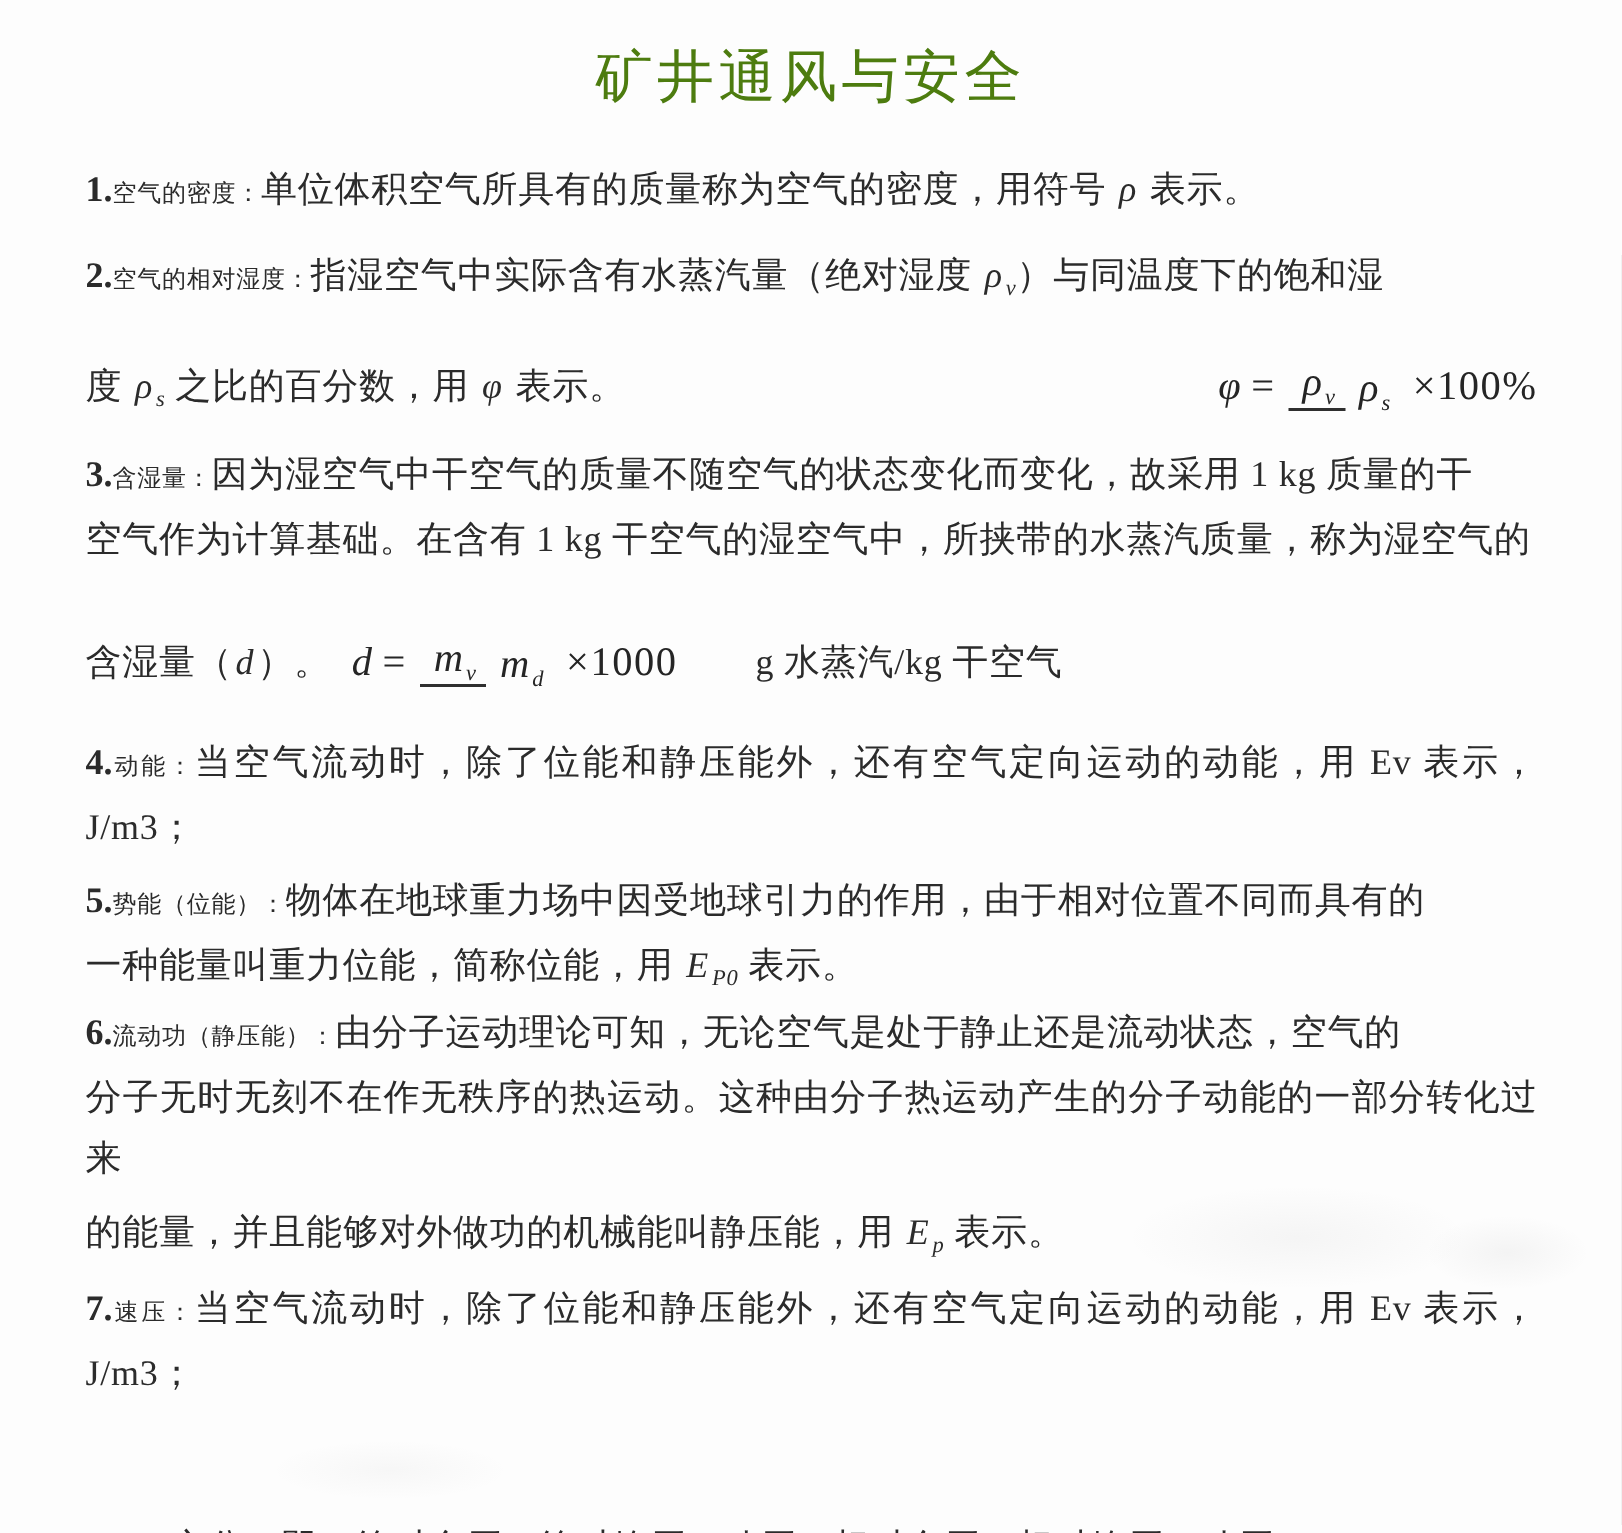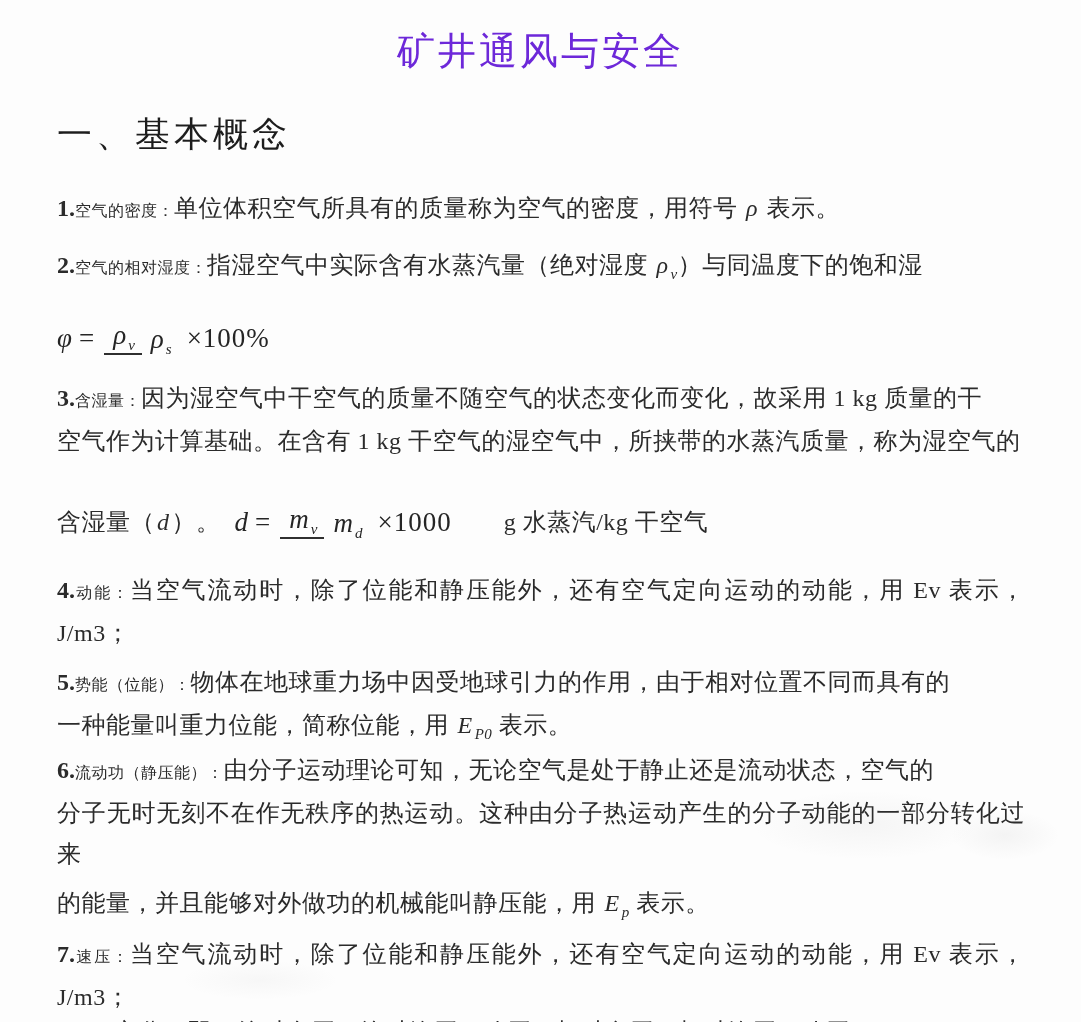--- a/index.html
+++ b/index.html
@@ -11,21 +11,21 @@
     overflow:hidden;
     color:#2b2b2b;
     font-family:"Liberation Serif","DejaVu Serif",serif;
   }
   .doc-title{
     margin:26px 0 0;
     text-align:center;
     font-size:38px;
     font-weight:400;
     letter-spacing:3px;
-    color:#6d28d9;
+    color:#4d7c0f;
   }
   .section-heading{
     margin:34px 0 0 57px;
     font-size:35px;
     font-weight:400;
     letter-spacing:4px;
     color:#1d1d1d;
   }
   .para{
     margin:0 56px 0 57px;
@@ -78,27 +78,27 @@
 <body>
 
 <div class="page">
 
   <div class="smudge smudge1"></div>
   <div class="smudge smudge2"></div>
   <div class="smudge smudge3"></div>
 
   <h1 class="doc-title">矿井通风与安全</h1>
 
-  <h2 class="section-heading">一、基本概念</h2>
 
   <p class="para p1"><b class="num">1.</b><span class="term">空气的密度：</span><span>单位体积空气所具有的质量称为空气的密度，用符号 </span><i class="var">ρ</i><span> 表示。</span></p>
 
   <p class="para p2l1"><b class="num">2.</b><span class="term">空气的相对湿度：</span><span>指湿空气中实际含有水蒸汽量（绝对湿度 </span><i class="var">ρ</i><sub class="vsub">v</sub><span>）与同温度下的饱和湿</span></p>
 
   <div class="row p2row">
+    <p class="para-inline"><span>度 </span><i class="var">ρ</i><sub class="vsub">s</sub><span> 之比的百分数，用 </span><i class="var">φ</i><span> 表示。</span></p>
     <span class="formula">
       <span class="lhs">φ</span>
       <span class="eq">=</span>
       <span class="frac">
         <span class="fnum"><i class="var">ρ</i><sub class="vsub">v</sub></span>
         <span class="fden"><i class="var">ρ</i><sub class="vsub">s</sub></span>
       </span>
       <span class="tail">×100%</span>
     </span>
   </div>

